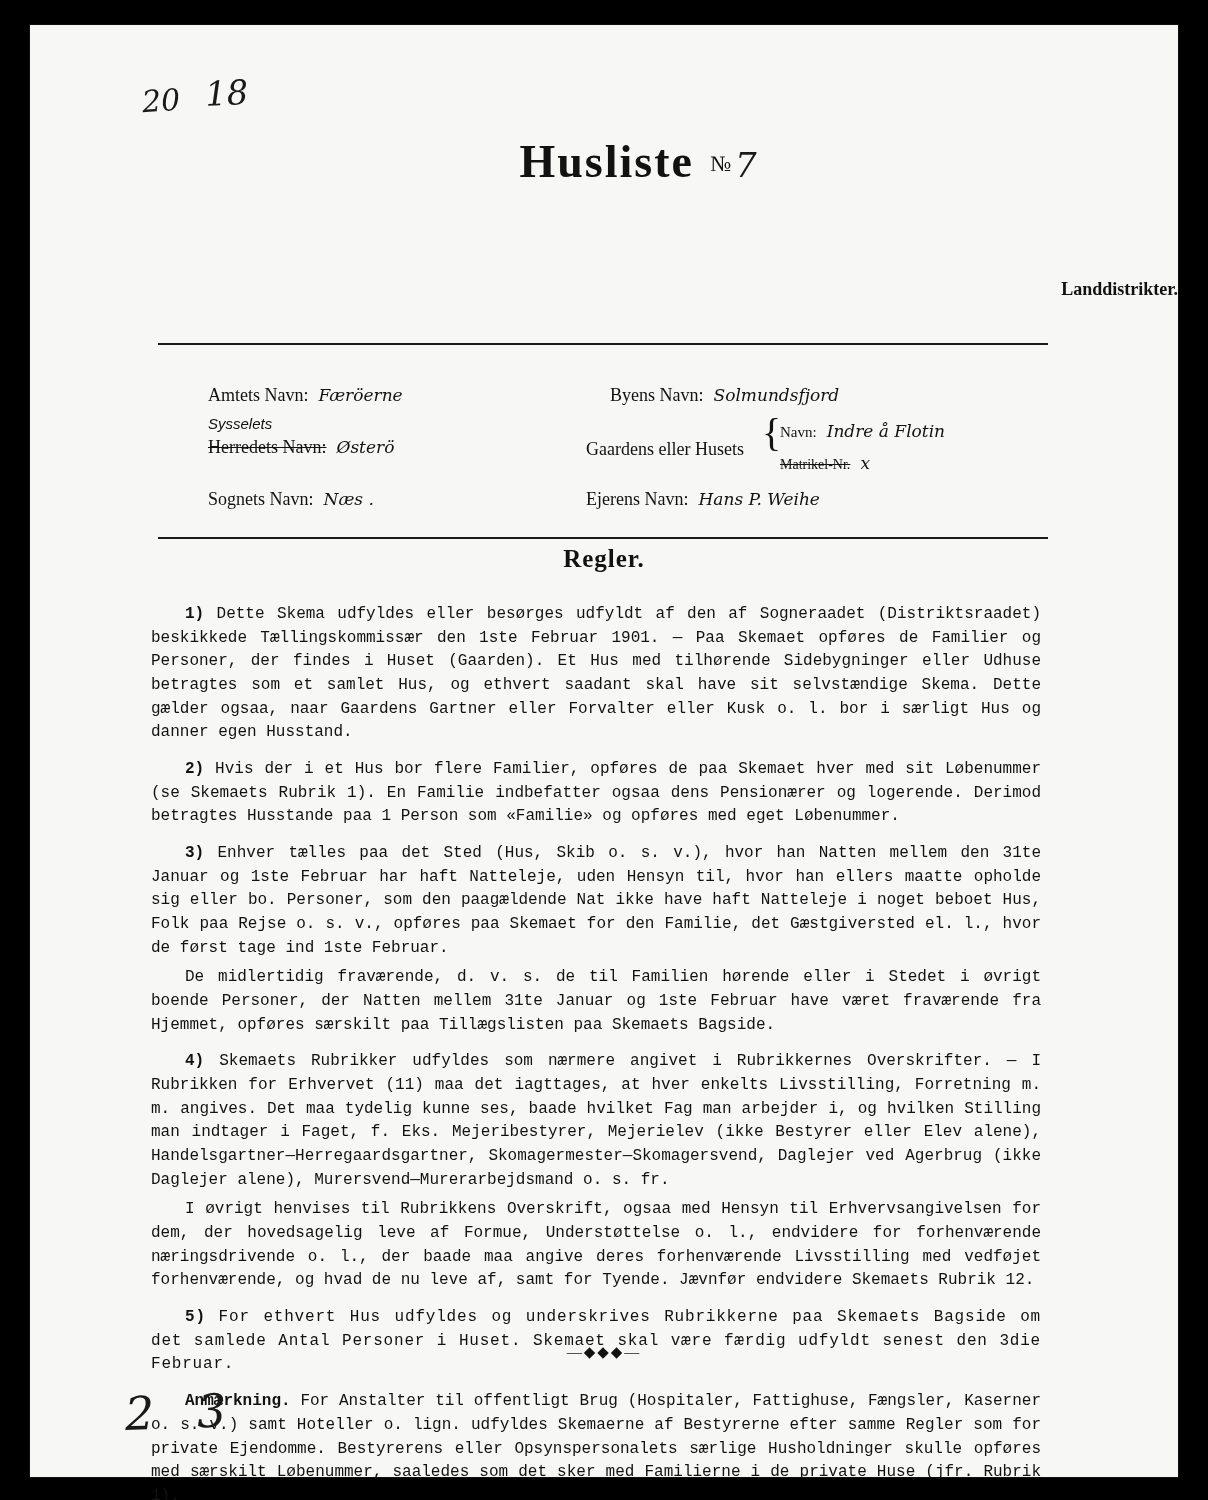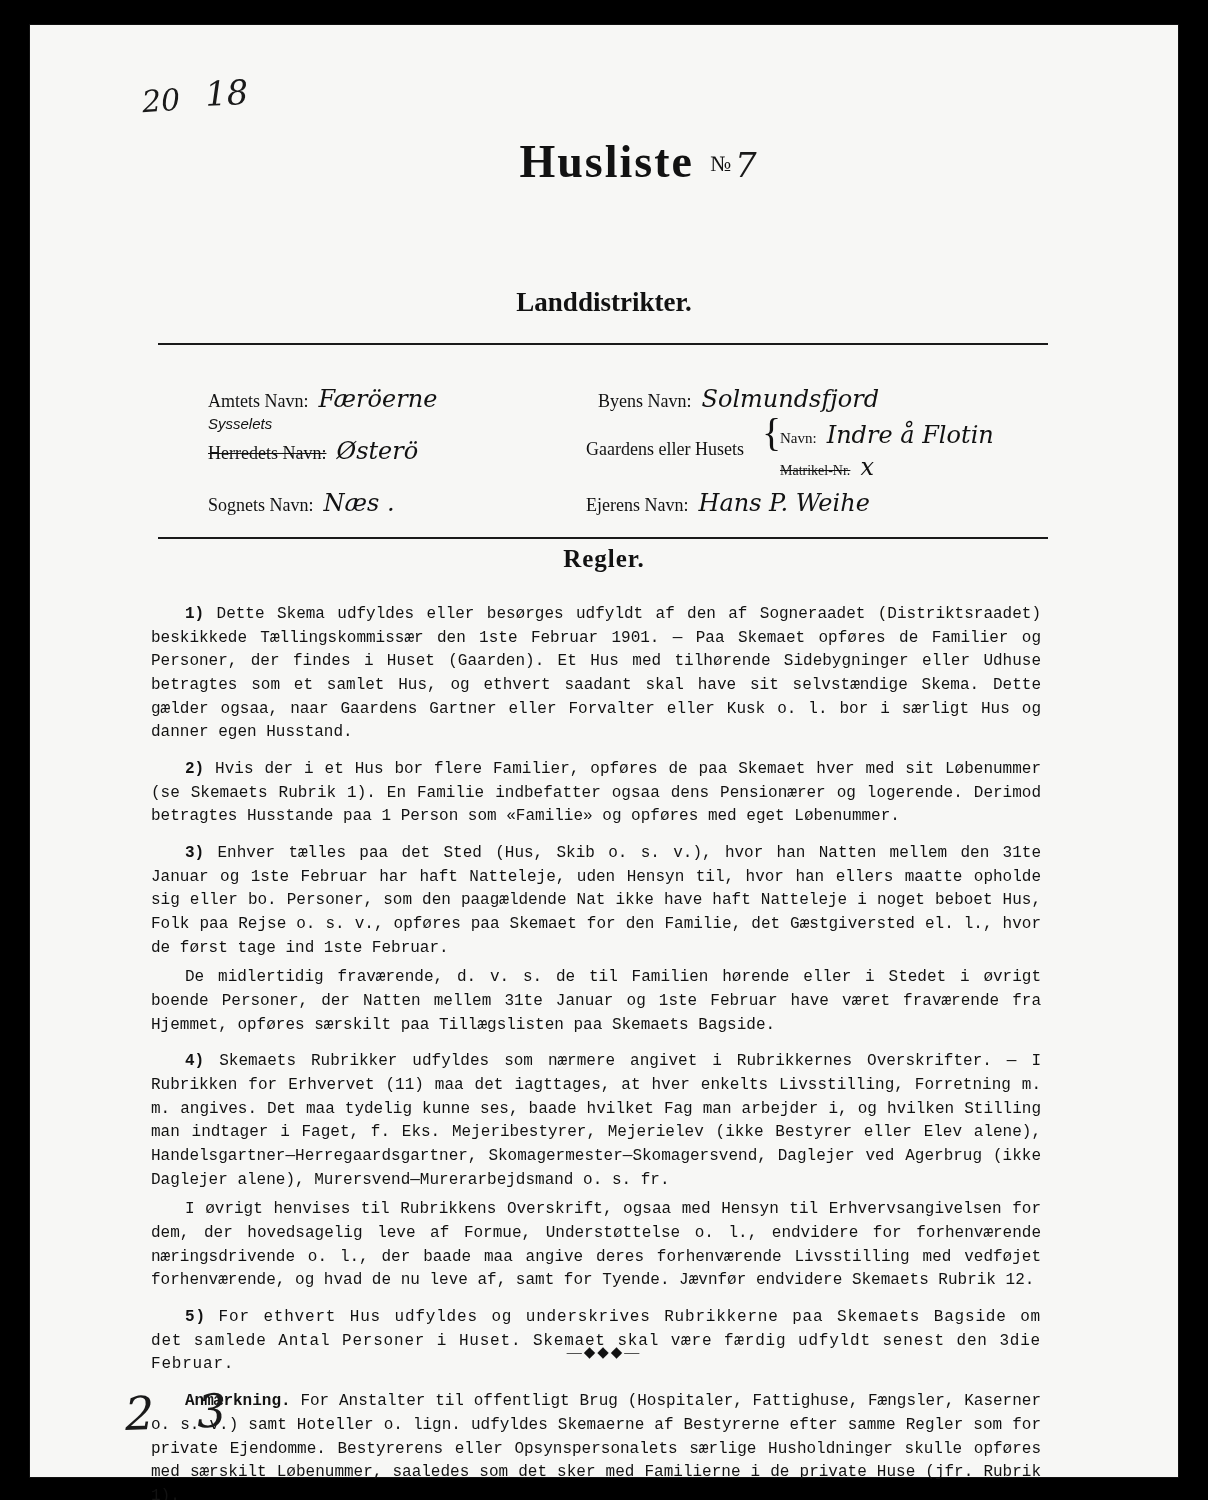--- a/index.html
+++ b/index.html
@@ -98,45 +98,45 @@
     text-align: center;
     font-size: 27px;
     font-weight: bold;
   }
   .subtitle1 .sup {
     font-size: 15px;
     vertical-align: super;
   }
   .subtitle2 {
     position: absolute;
-    left: 0; top: 262px;
-    width: 100%;
-    text-align: center;
-    font-size: 27px;
+    left: 0; top: 254px;
+    width: 100%;
+    text-align: right;
+    font-size: 18px;
     font-weight: bold;
   }
 
   .rule {
     position: absolute;
     left: 128px;
     width: 890px;
     border-top: 2px solid #1a1a1a;
   }
   .rule-top { top: 318px; }
   .rule-bottom { top: 512px; }
 
   .field {
     position: absolute;
     font-size: 18px;
   }
   .field .lbl { font-weight: normal; }
   .field .val {
     font-family: "DejaVu Serif", serif;
     font-style: italic;
-    font-size: 24px;
+    font-size: 17px;
     margin-left: 10px;
   }
 
   .strike {
     text-decoration: line-through;
   }
   .small-hand {
     font-family: Liberation Sans, sans-serif;
     font-style: italic;
     font-size: 15px;
@@ -212,21 +212,21 @@
 
     <div class="field" style="left:178px; top:412px;">
       <span class="lbl strike">Herredets Navn:</span><span class="val">Østerö</span>
     </div>
     <div class="field small-hand" style="left:178px; top:390px;">Sysselets</div>
 
     <div class="field" style="left:178px; top:464px;">
       <span class="lbl">Sognets Navn:</span><span class="val">Næs .</span>
     </div>
 
-    <div class="field" style="left:568px; top:360px;">
+    <div class="field" style="left:580px; top:360px;">
       <span class="lbl">Byens Navn:</span><span class="val">Solmundsfjord</span>
     </div>
 
     <div class="field" style="left:556px; top:414px;">
       <span class="lbl">Gaardens eller Husets</span>
     </div>
     <div class="brace" style="left:732px; top:388px;">{</div>
     <div class="field" style="left:750px; top:396px; font-size:15px;">
       <span class="lbl">Navn:</span><span class="val">Indre å Flotin</span>
     </div>

